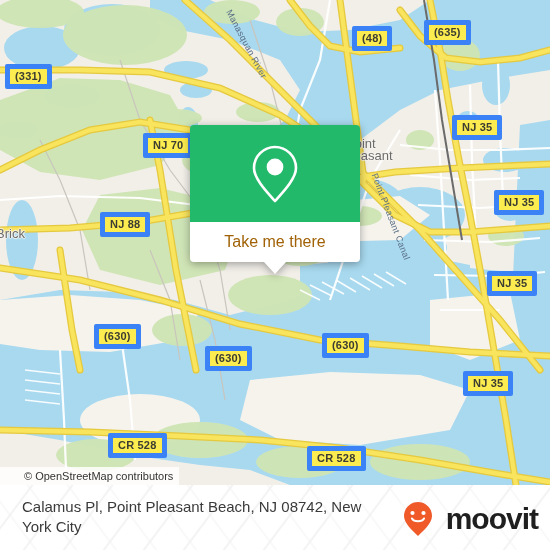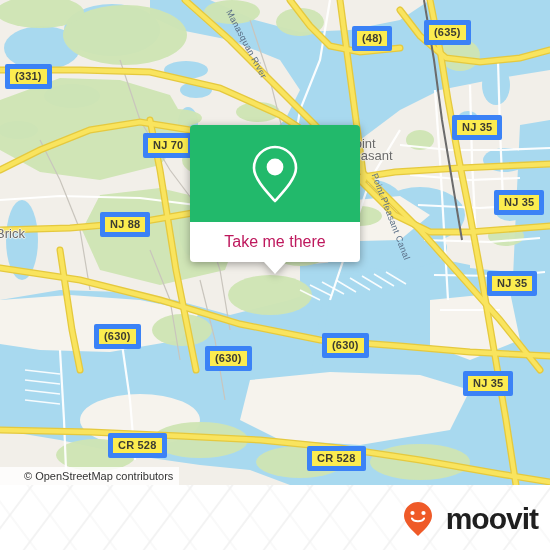--- a/index.html
+++ b/index.html
@@ -84,21 +84,21 @@
   #popup-foot {
     height: 40px;
     background: #ffffff;
     border-radius: 0 0 4px 4px;
     display: flex;
     align-items: center;
     justify-content: center;
   }
   #popup-foot span {
     font-size: 16px;
-    color: #be185d;
+    color: #a16207;
     font-family: "Liberation Sans", sans-serif;
   }
   #popup-tail {
     position: absolute;
     left: 50%;
     margin-left: -11px;
     top: 137px;
     width: 0; height: 0;
     border-left: 11px solid transparent;
     border-right: 11px solid transparent;
@@ -364,20 +364,21 @@
                  M140,70 L200,-10 M180,70 L240,-10 M220,70 L280,-10 M260,70 L320,-10
                  M300,70 L360,-10 M340,70 L400,-10 M380,70 L440,-10 M420,70 L480,-10
                  M460,70 L520,-10 M500,70 L560,-10"></path>
         <path d="M-20,-10 L40,70 M20,-10 L80,70 M60,-10 L120,70 M100,-10 L160,70
                  M140,-10 L200,70 M180,-10 L240,70 M220,-10 L280,70 M260,-10 L320,70
                  M300,-10 L360,70 M340,-10 L400,70 M380,-10 L440,70 M420,-10 L480,70
                  M460,-10 L520,70 M500,-10 L560,70" opacity=".5"></path>
       </g>
     </svg>
 
+    <div id="footer-text">Calamus Pl, Point Pleasant Beach, NJ 08742, New York City</div>
 
     <div id="logo">
       <svg width="32" height="36" viewBox="0 0 32 36">
         <path d="M16 1 C8.3 1 2 7.3 2 15 C2 22.5 11 30 16 35 C21 30 30 22.5 30 15 C30 7.3 23.7 1 16 1 Z" fill="#ef5a28"></path>
         <circle cx="10.5" cy="12" r="2.1" fill="#ffffff"></circle>
         <circle cx="21.5" cy="12" r="2.1" fill="#ffffff"></circle>
         <path d="M10 17.5 C12 21.2 20 21.2 22 17.5" stroke="#ffffff" stroke-width="2.1" fill="none" stroke-linecap="round"></path>
       </svg>
       <span id="logo-text">moovit</span>
     </div>

